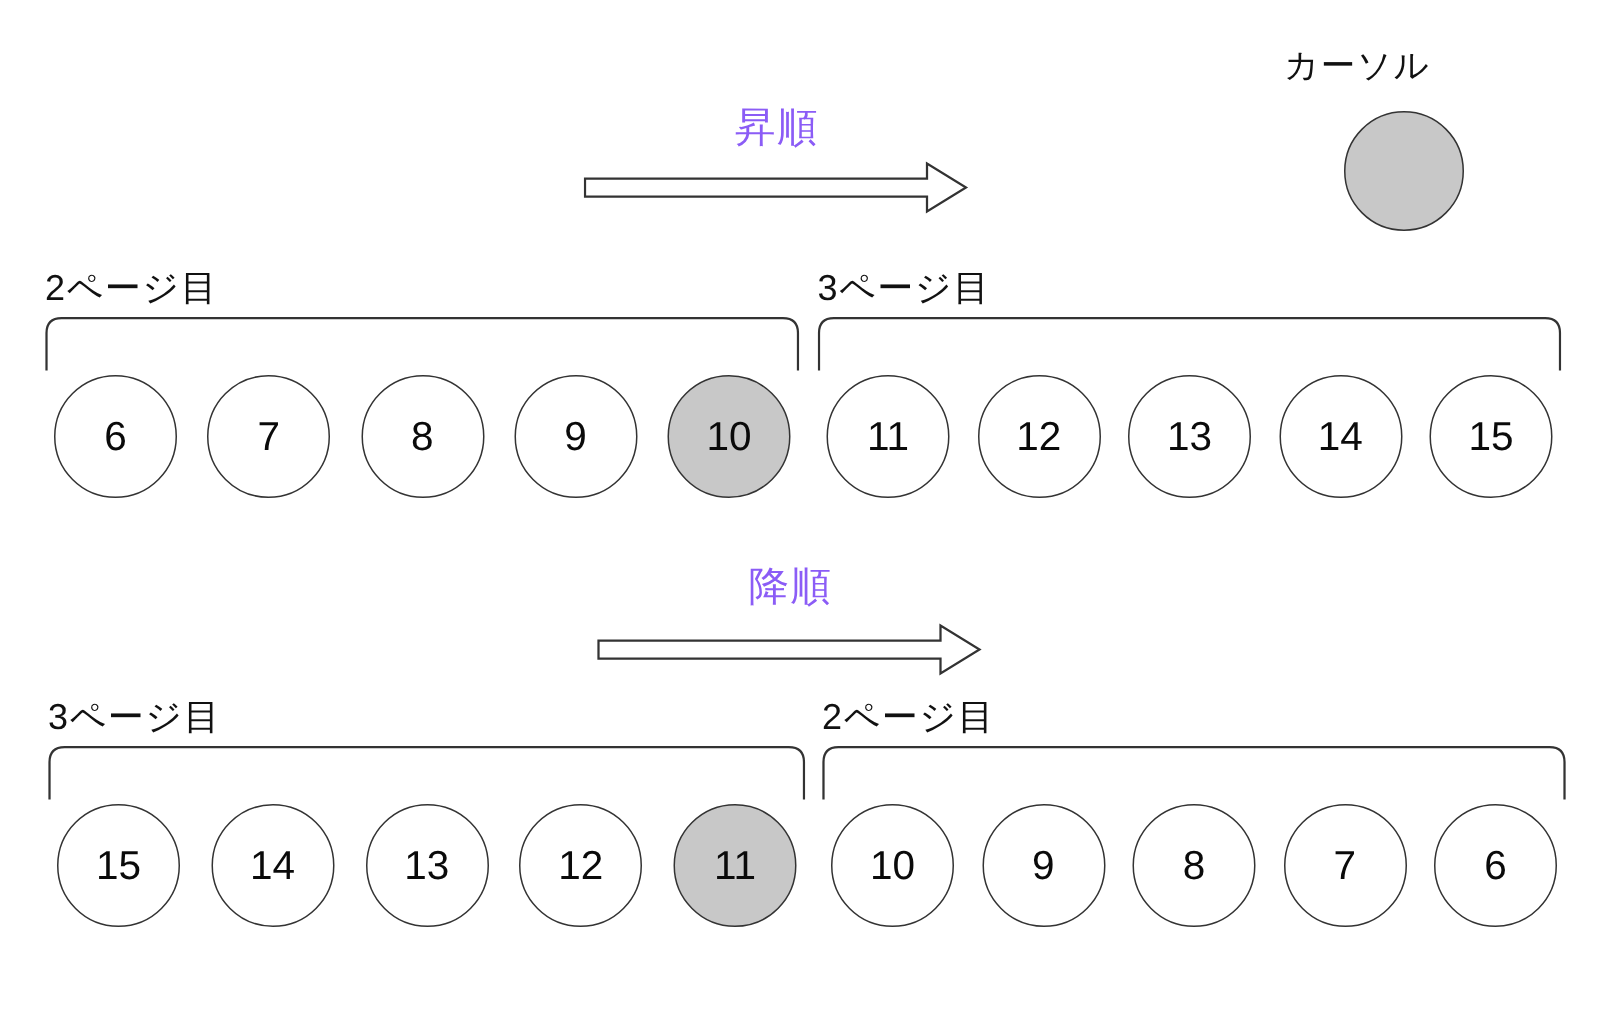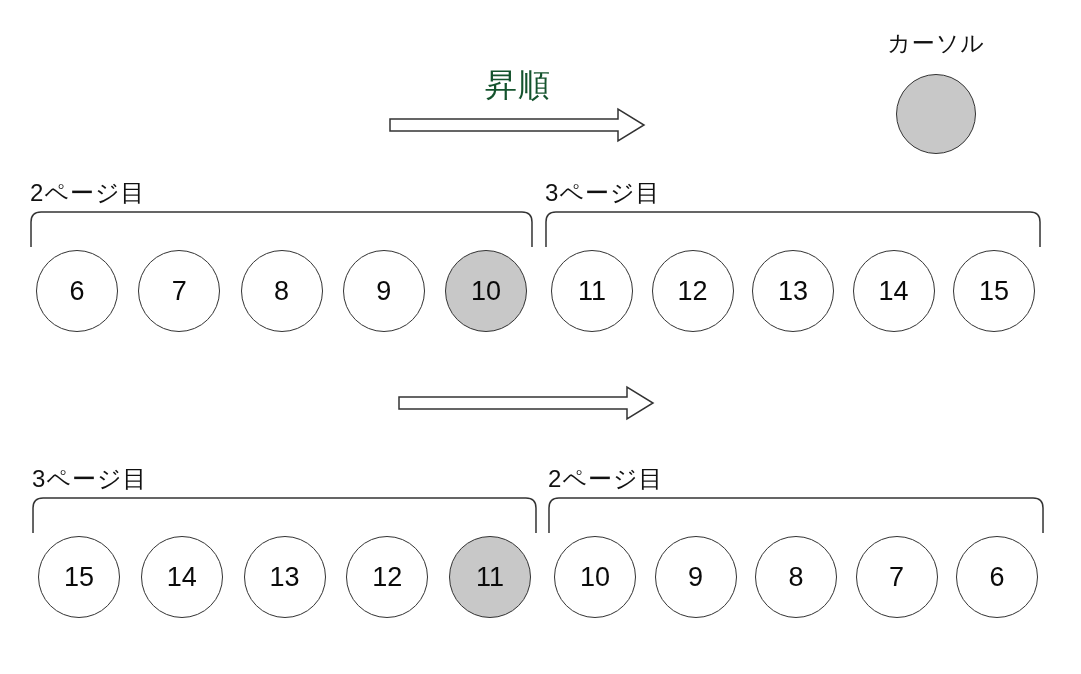--- a/index.html
+++ b/index.html
@@ -7,25 +7,25 @@
     position:relative;
     width:1081px;height:674px;
     background:#ffffff;
     font-family:"Liberation Sans","DejaVu Sans",sans-serif;
     color:#111;
     overflow:hidden;
   }
   .arrow-block{position:absolute;width:258px;text-align:center;}
   .arrow-block.s1{left:389px;top:70px;}
   .arrow-block.s2{left:398px;top:376px;}
-  .direction-label{font-size:32px;line-height:30px;color:#14532d;letter-spacing:1px;}
+  .direction-label{font-size:27px;line-height:30px;color:#8b5cf6;letter-spacing:1px;}
   .arrow-svg{display:block;margin-top:5px;}
   .arrow-block.s2 .arrow-svg{margin-top:7px;}
 
-  .legend{position:absolute;left:856px;top:28px;width:160px;text-align:center;}
+  .legend{position:absolute;left:856px;top:28px;width:160px;}
   .legend-label{font-size:23px;line-height:30px;letter-spacing:1px;}
   .legend-circle{
     width:78px;height:78px;border-radius:50%;
     border:1.5px solid var(--line,#333);
     background:var(--cursor-fill,#c8c8c8);
     margin:16px auto 0 auto;
   }
 
   .group{position:absolute;}
   .group.g1{left:30px;top:176px;width:503px;}
@@ -87,20 +87,21 @@
     <div class="circles">
         <div class="circle">11</div>
         <div class="circle">12</div>
         <div class="circle">13</div>
         <div class="circle">14</div>
         <div class="circle">15</div>
       </div>
   </div>
 
   <div class="arrow-block s2">
+    <div class="direction-label">降順</div>
     <svg class="arrow-svg" width="258" height="40" viewBox="0 0 258 40">
       <polygon points="1,14 229,14 229,4 255,20 229,36 229,26 1,26" fill="#ffffff" stroke="#333333" stroke-width="1.5" stroke-linejoin="miter"></polygon>
     </svg>
   </div>
 
   <div class="group g3">
     <div class="page-label">3ページ目</div>
     <svg class="bracket" viewBox="0 0 500 38" preserveAspectRatio="none">
       <path d="M1,37 L1,12 Q1,2 11,2 L489,2 Q499,2 499,12 L499,37" fill="none" stroke="#333333" stroke-width="1.5" vector-effect="non-scaling-stroke"></path>
     </svg>

